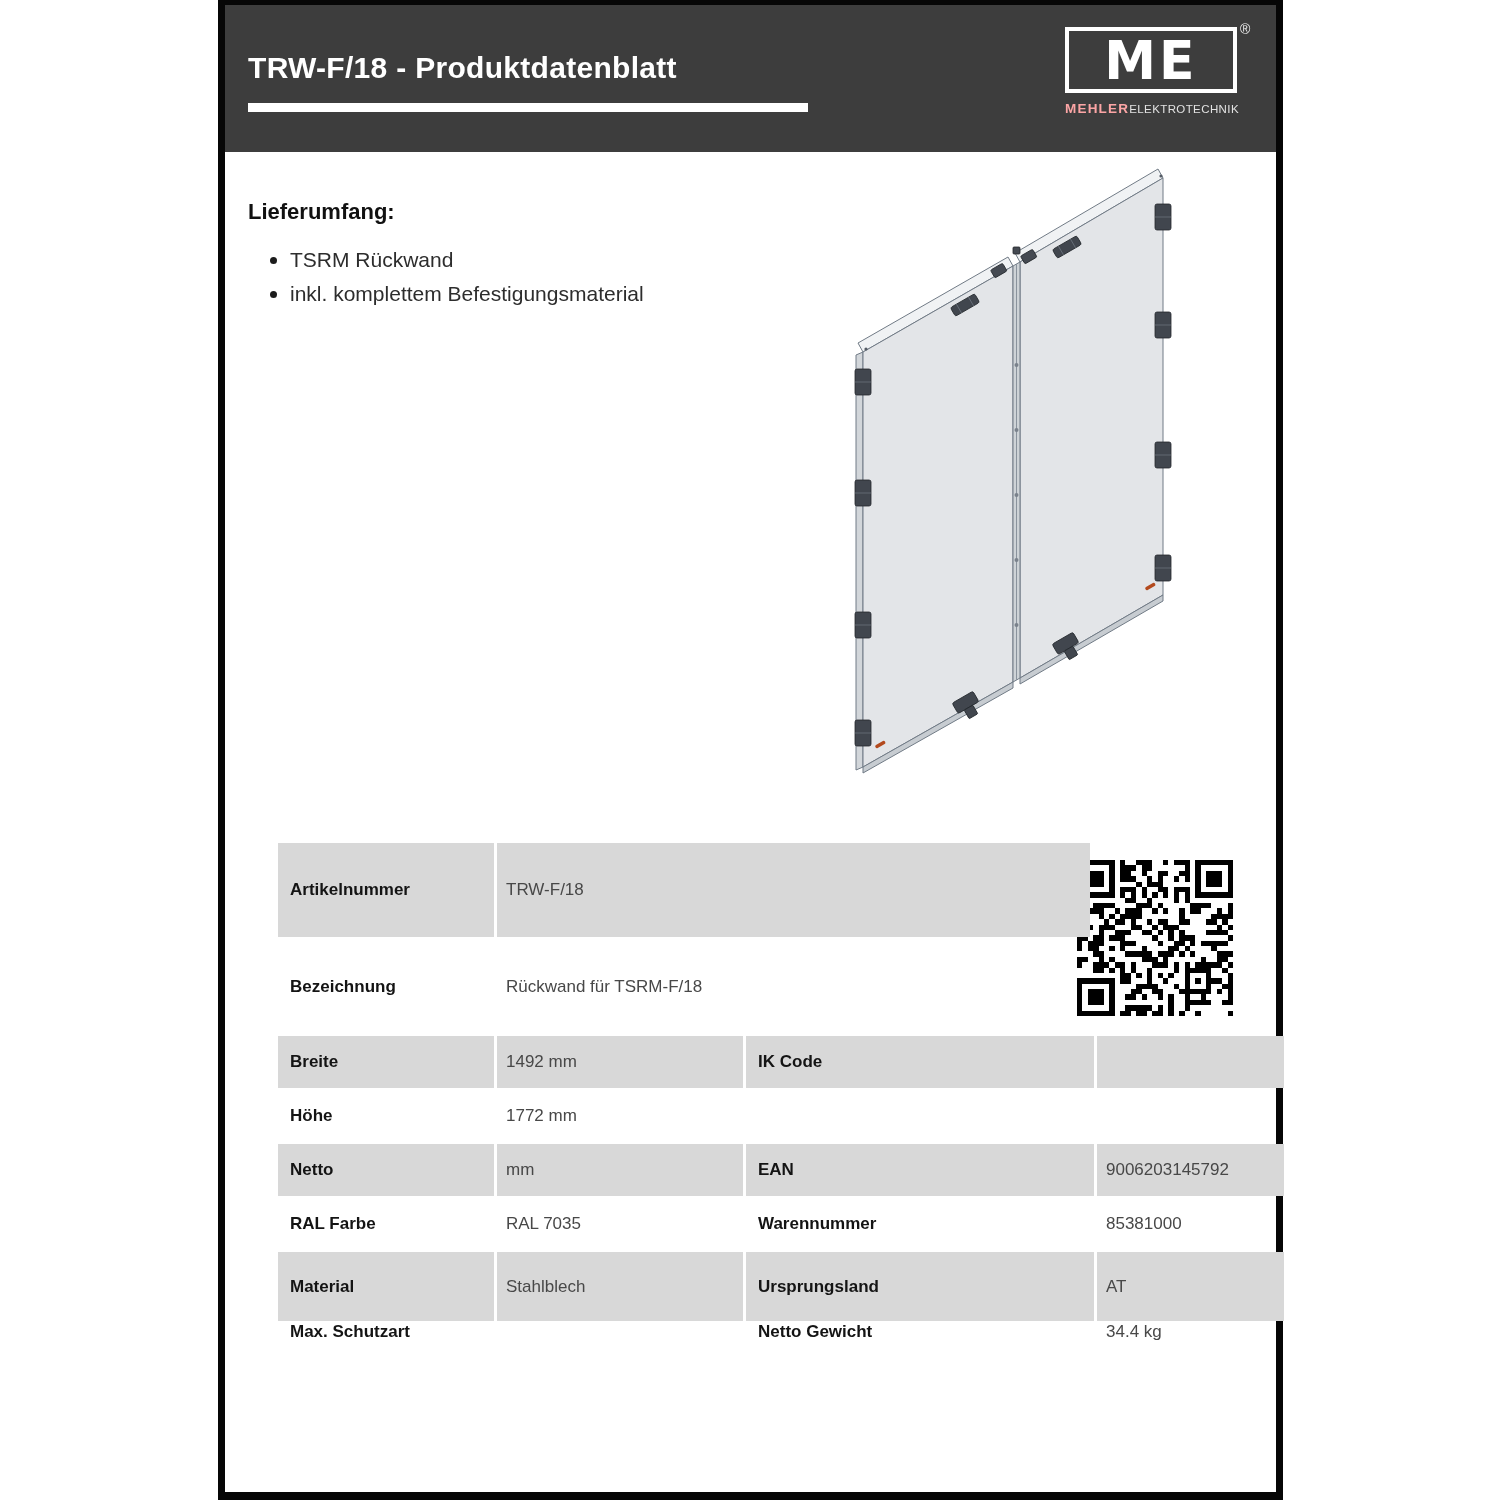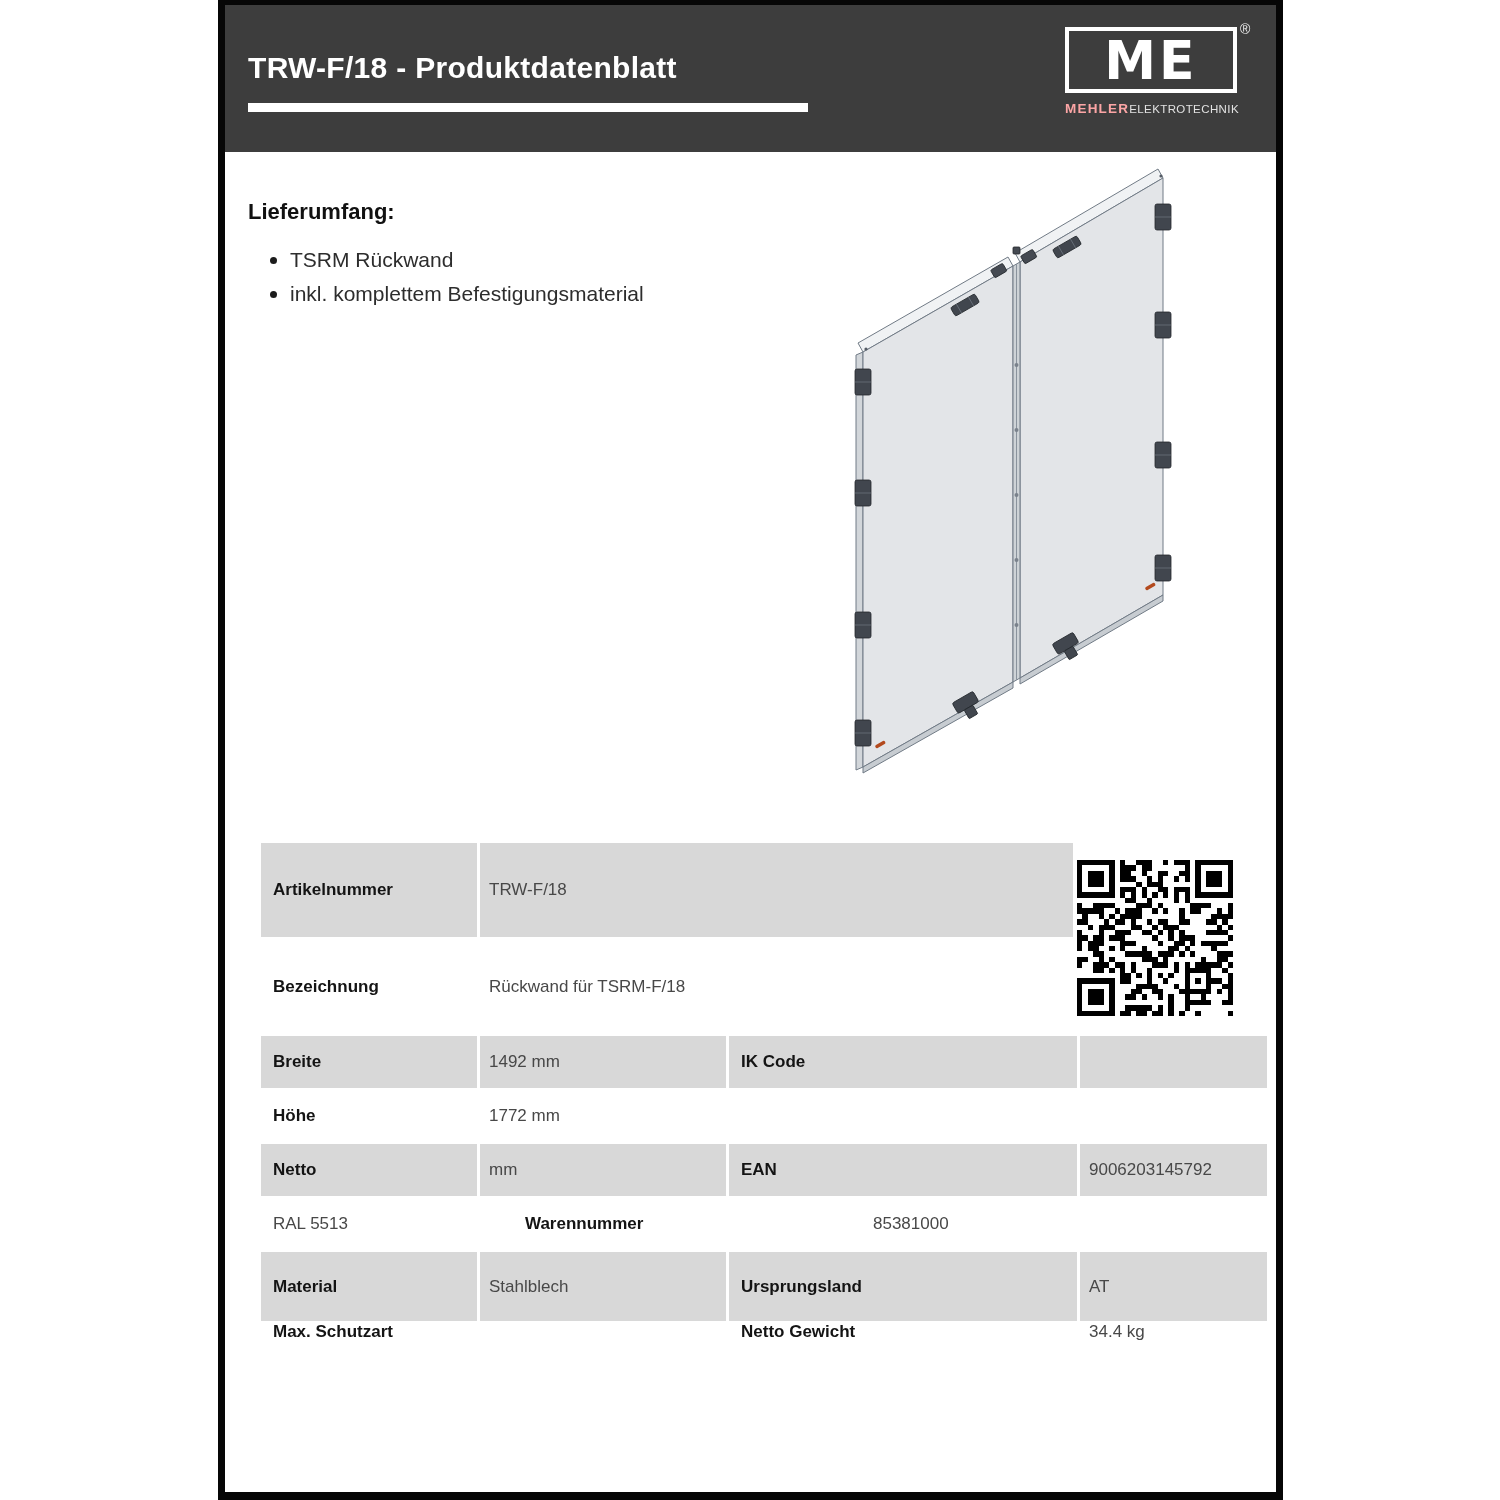--- a/index.html
+++ b/index.html
@@ -20,21 +20,21 @@
   
   .delivery-h{position:absolute;left:23px;top:194px;margin:0;font-size:22px;font-weight:bold;color:#111111;}
   .delivery-ul{position:absolute;left:23px;top:238px;margin:0;padding:0;list-style:none;}
   .delivery-ul li{position:relative;padding-left:42px;height:34px;line-height:34px;font-size:21px;color:#2d2d2d;white-space:nowrap;}
   .delivery-ul .dot{position:absolute;left:22px;top:14px;width:7px;height:7px;border-radius:50%;background:#1c1c1c;}
   
   .drawing{position:absolute;left:620px;top:160px;width:330px;height:625px;}
   
   .qr{position:absolute;left:852px;top:855px;width:156px;height:156px;}
   
-  .trow{position:absolute;left:8px;display:flex;padding-left:28px;}
+  .trow{position:absolute;left:25px;display:flex;padding-left:28px;}
   .cell{display:flex;align-items:center;box-sizing:border-box;}
   .shade .cell{background:#d8d8d8;}
   .gap{width:3px;flex:0 0 3px;}
   .c1{flex:0 0 216px;padding-left:12px;}
   .c2{flex:0 0 246px;padding-left:9px;}
   .c3{flex:0 0 348px;padding-left:12px;}
   .c4{flex:1;padding-left:9px;}
   .lbl{font-size:17px;font-weight:bold;color:#141414;white-space:nowrap;}
   .val{font-size:17px;font-weight:normal;color:#484848;white-space:nowrap;}
   .row-art{top:838px;width:812px;height:94px;}
@@ -657,23 +657,26 @@
       <div class="gap"></div>
     <div class="cell c3">
         <span class="lbl">EAN</span>
       </div>
       <div class="gap"></div>
     <div class="cell c4">
         <span class="val">9006203145792</span>
       </div>
   </div>
   <div class="trow r3">
+    <div class="cell c1">
+        <span class="lbl">RAL Farbe</span>
+      </div>
       <div class="gap"></div>
     <div class="cell c2">
-        <span class="val">RAL 5513</span>
+        <span class="val">RAL 7035</span>
       </div>
       <div class="gap"></div>
     <div class="cell c3">
         <span class="lbl">Warennummer</span>
       </div>
       <div class="gap"></div>
     <div class="cell c4">
         <span class="val">85381000</span>
       </div>
   </div>

